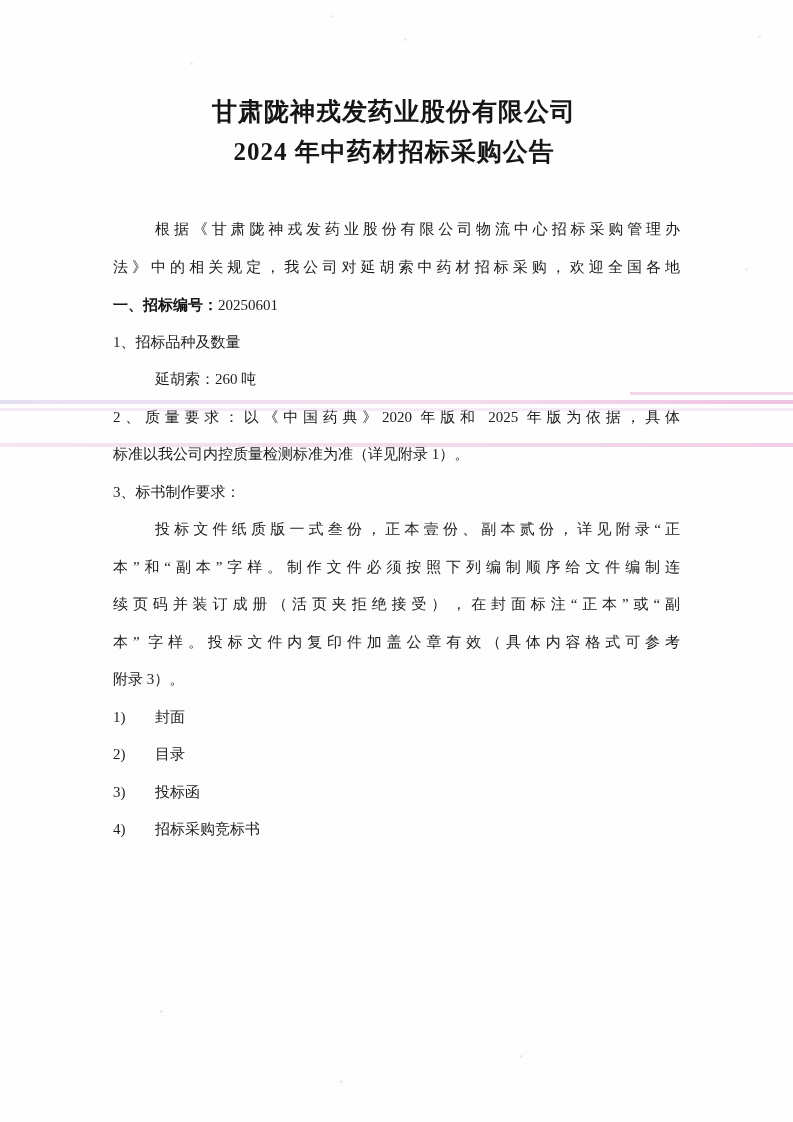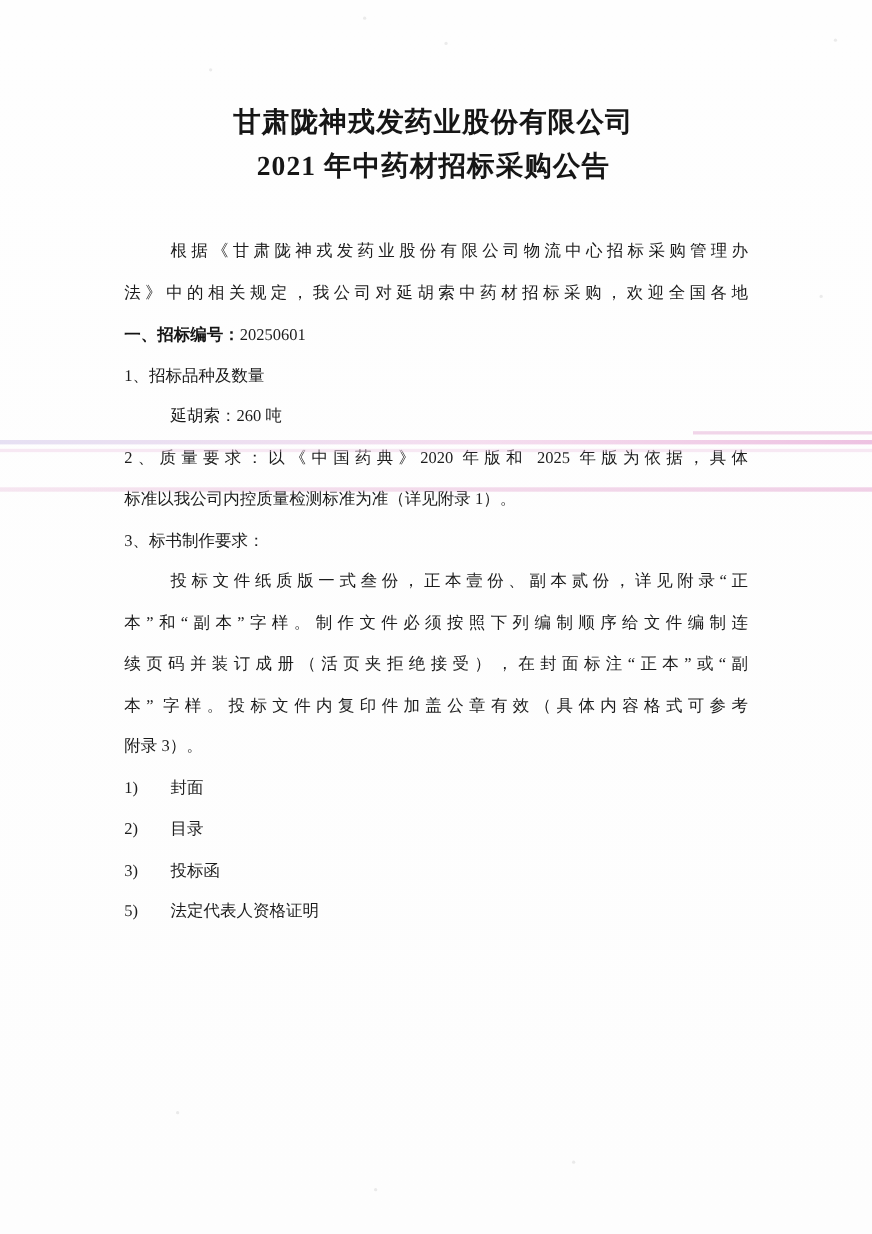--- a/index.html
+++ b/index.html
@@ -33,41 +33,41 @@
          background:linear-gradient(90deg,rgba(236,200,224,.45),rgba(232,180,216,.62));}
   .speck{position:absolute;width:3px;height:3px;border-radius:50%;background:rgba(100,100,100,.12);}
 </style>
 </head>
 <body>
 
 <div class="page" style="--pink: #eecbe4; --pink2: #e8aed8; --lavender: #ded6ef;">
 
   <div class="titles">
     <div class="title-line">甘肃陇神戎发药业股份有限公司</div>
-    <div class="title-line">2021 年中药材招标采购公告</div>
+    <div class="title-line">2024 年中药材招标采购公告</div>
   </div>
 
   <div class="doc-body">
       <div class="line indent justify">根据《甘肃陇神戎发药业股份有限公司物流中心招标采购管理办</div>
       <div class="line justify">法》中的相关规定，我公司对延胡索中药材招标采购，欢迎全国各地</div>
       <div class="line "><span class="hd">一、招标编号：</span><span>20250601</span></div>
       <div class="line plain">1、招标品种及数量</div>
       <div class="line indent plain">延胡索：260 吨</div>
       <div class="line justify">2、质量要求：以《中国药典》2020 年版和 2025 年版为依据，具体</div>
       <div class="line plain">标准以我公司内控质量检测标准为准（详见附录 1）。</div>
       <div class="line plain">3、标书制作要求：</div>
       <div class="line indent justify">投标文件纸质版一式叁份，正本壹份、副本贰份，详见附录“正</div>
       <div class="line justify">本”和“副本”字样。制作文件必须按照下列编制顺序给文件编制连</div>
       <div class="line justify">续页码并装订成册（活页夹拒绝接受），在封面标注“正本”或“副</div>
       <div class="line justify">本” 字样。投标文件内复印件加盖公章有效（具体内容格式可参考</div>
       <div class="line plain">附录 3）。</div>
       <div class="line "><span class="lnum">1)</span><span>封面</span></div>
       <div class="line "><span class="lnum">2)</span><span>目录</span></div>
       <div class="line "><span class="lnum">3)</span><span>投标函</span></div>
-      <div class="line "><span class="lnum">5)</span><span>法定代表人资格证明</span></div>
+      <div class="line "><span class="lnum">4)</span><span>招标采购竞标书</span></div>
     </div>
 
   <div class="artifact art-1"></div>
   <div class="artifact art-2"></div>
   <div class="artifact art-3"></div>
   <div class="artifact art-4"></div>
 
   <div class="speck" style="top:15px;left:330px"></div>
   <div class="speck" style="top:38px;left:404px"></div>
   <div class="speck" style="top:35px;left:758px"></div>

